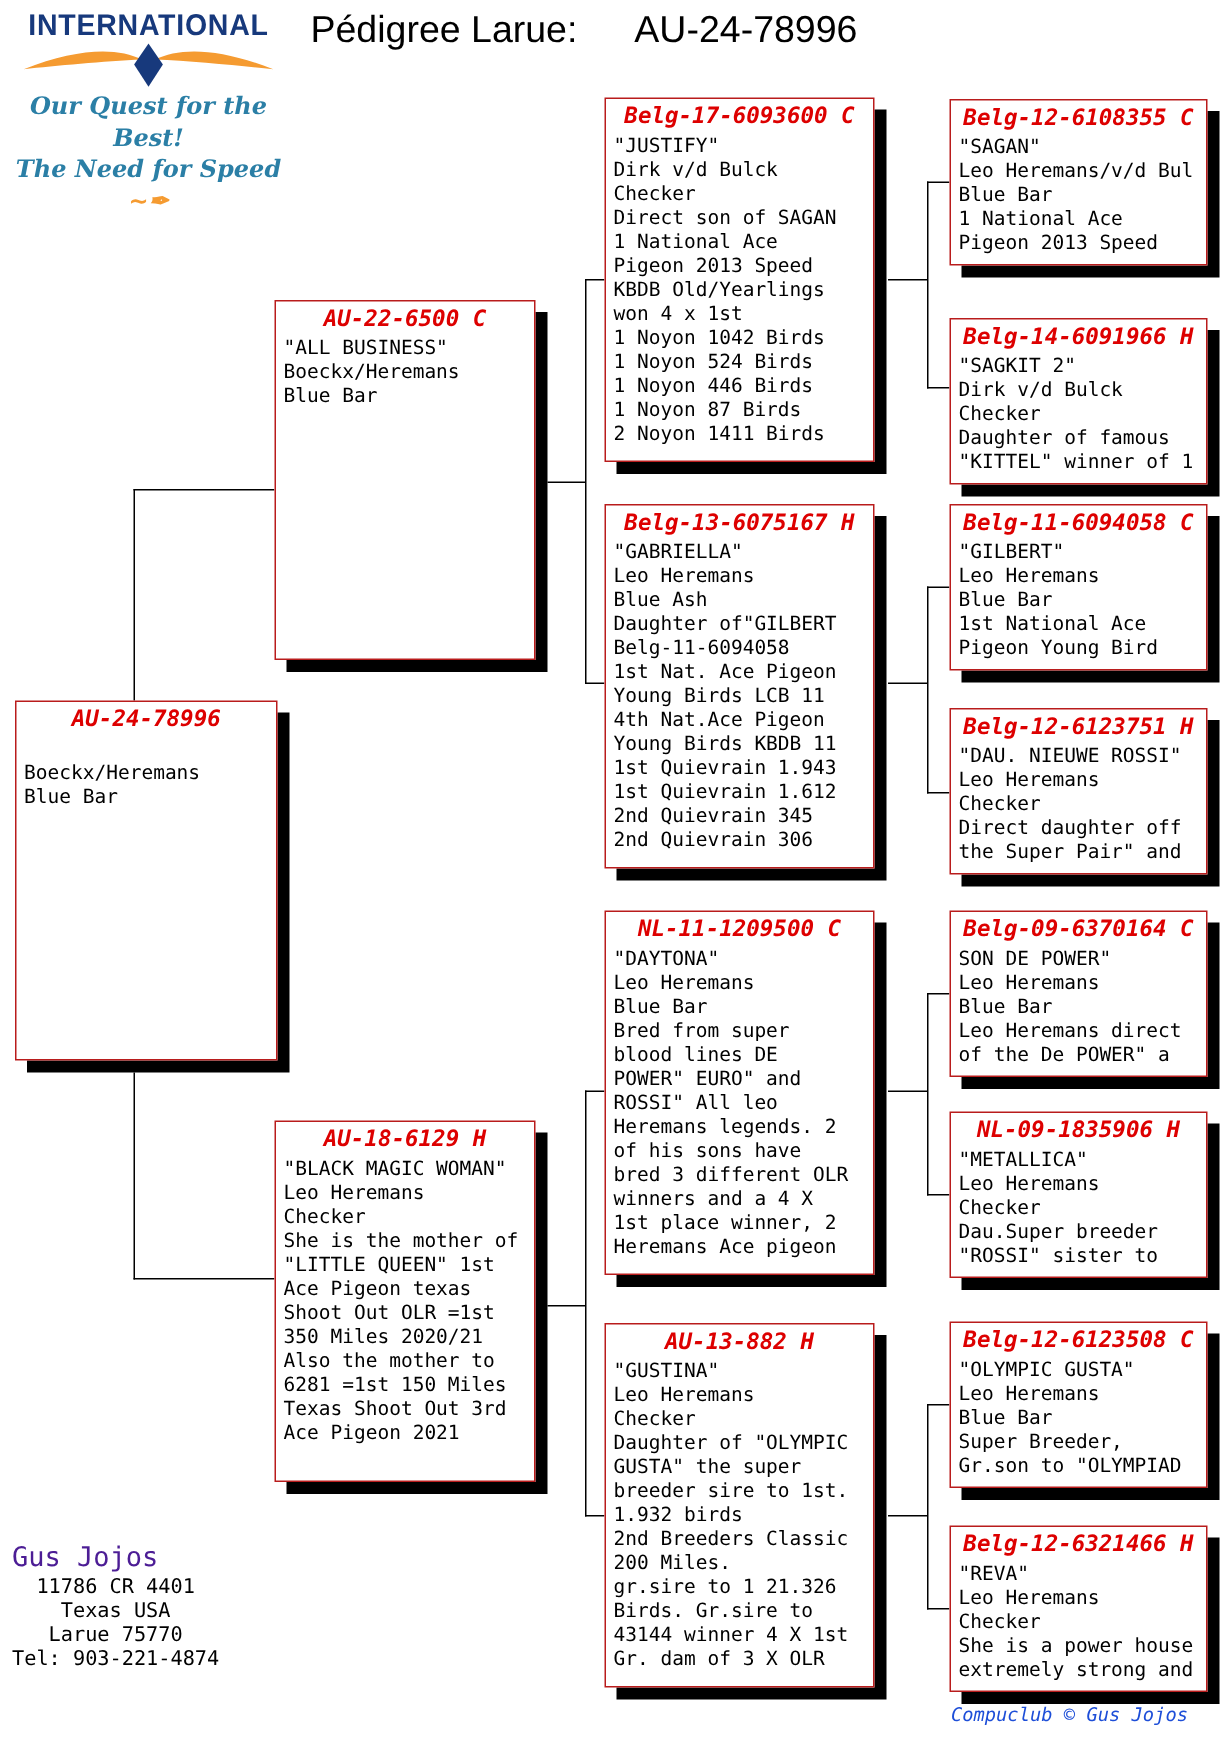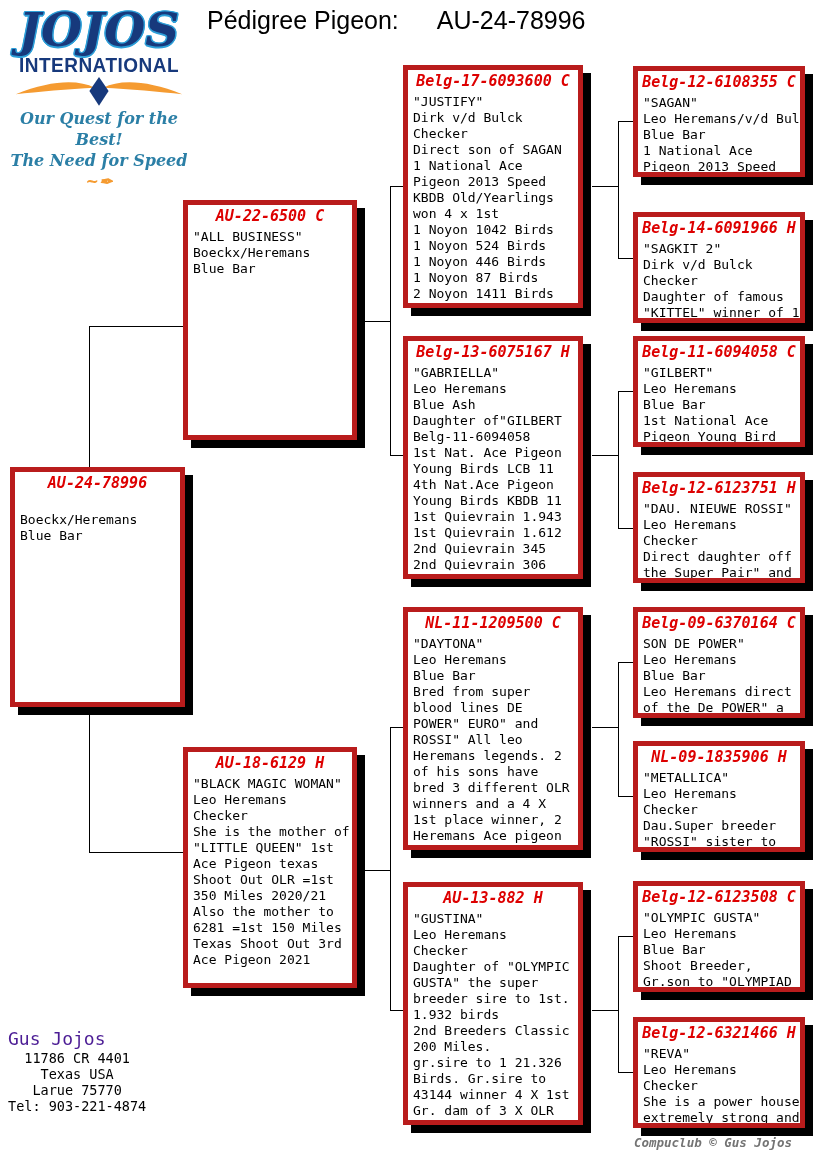--- a/index.html
+++ b/index.html
@@ -17,51 +17,50 @@
   .logo-tag{font-family:"DejaVu Serif","Liberation Serif",serif;font-style:italic;font-weight:bold;
       font-size:16px;line-height:21px;color:var(--teal);margin-top:0px;}
   .tag-mark{color:var(--orange);font-weight:bold;}
   .page-title{position:absolute;left:207px;top:6px;font-family:"Liberation Sans",sans-serif;
       font-size:25px;color:#000;white-space:nowrap;}
   .page-title .ring{margin-left:38px;}
   
   .vln{position:absolute;width:1px;background:var(--lineBlack);}
   .hln{position:absolute;height:1px;background:var(--lineBlack);}
   
-  .pbox{position:absolute;background:#fff;border:5px solid #b91c1c;box-shadow:8px 8px 0 #000;
+  .pbox{position:absolute;background:#fff;border:1px solid #b91c1c;box-shadow:8px 8px 0 #000;
       box-sizing:border-box;overflow:hidden;}
   .band{color:var(--bandRed);font-style:italic;font-weight:bold;font-size:15px;line-height:19px;
       text-align:center;margin-top:2px;margin-bottom:3px;white-space:nowrap;}
   .lines{padding:0 3px 0 5px;}
   .ln{font-size:13px;line-height:16px;min-height:16px;color:#000;white-space:nowrap;}
   
   .owner{position:absolute;left:8px;top:1028px;}
   .owner-name{font-weight:normal;font-size:18px;line-height:22px;color:#4c1d95;}
   .owner-line{font-size:13.5px;line-height:16px;color:#000;text-align:center;}
-  .credit{position:absolute;right:24px;top:1135px;font-size:12.5px;font-style:italic;font-weight:bold;color:#737373;}
+  .credit{position:absolute;right:24px;top:1135px;font-size:12.5px;font-style:italic;font-weight:normal;color:#1d4ed8;}
 </style>
 </head>
 <body>
 
 <div class="page">
 
   <div class="logo">
-    <div class="logo-jojos">JOJOS</div>
     <div class="logo-intl">INTERNATIONAL</div>
     <svg class="logo-swoosh" width="172" height="32" viewBox="0 0 160 30">
       <path d="M2 17 C35 4, 60 3, 76 11 C52 12, 22 15, 2 17 Z" fill="#f59b31"></path>
       <path d="M158 17 C125 4, 100 3, 84 11 C108 12, 138 15, 158 17 Z" fill="#f59b31"></path>
       <polygon points="80,1 89,14 80,28 71,14" fill="#17397c"></polygon>
     </svg>
     <div class="logo-tag">Our Quest for the Best!</div>
     <div class="logo-tag"><span>The Need for Speed</span> <span class="tag-mark">~✒</span></div>
   </div>
 
   <div class="page-title">
-    <span>Pédigree Pigeon:</span><span class="ring">AU-24-78996</span>
+    <span>Pédigree Larue:</span><span class="ring">AU-24-78996</span>
   </div>
 
   <div>
     <div class="vln" style="left:89px;top:326px;height:142px"></div>
     <div class="vln" style="left:89px;top:715px;height:138px"></div>
     <div class="hln" style="left:89px;top:326px;width:94px"></div>
     <div class="hln" style="left:89px;top:852px;width:94px"></div>
 
     <div class="vln" style="left:390px;top:186px;height:270px"></div>
     <div class="hln" style="left:390px;top:186px;width:13px"></div>
@@ -261,21 +260,21 @@
         <div class="ln">Dau.Super breeder</div>
         <div class="ln">"ROSSI" sister to</div>
       </div>
   </div>
   <div class="pbox" style="left:633px;top:881px;width:172px;height:111px">
     <div class="band">Belg-12-6123508 C</div>
     <div class="lines">
         <div class="ln">"OLYMPIC GUSTA"</div>
         <div class="ln">Leo Heremans</div>
         <div class="ln">Blue Bar</div>
-        <div class="ln">Shoot Breeder,</div>
+        <div class="ln">Super Breeder,</div>
         <div class="ln">Gr.son to "OLYMPIAD</div>
       </div>
   </div>
   <div class="pbox" style="left:633px;top:1017px;width:172px;height:111px">
     <div class="band">Belg-12-6321466 H</div>
     <div class="lines">
         <div class="ln">"REVA"</div>
         <div class="ln">Leo Heremans</div>
         <div class="ln">Checker</div>
         <div class="ln">She is a power house</div>

